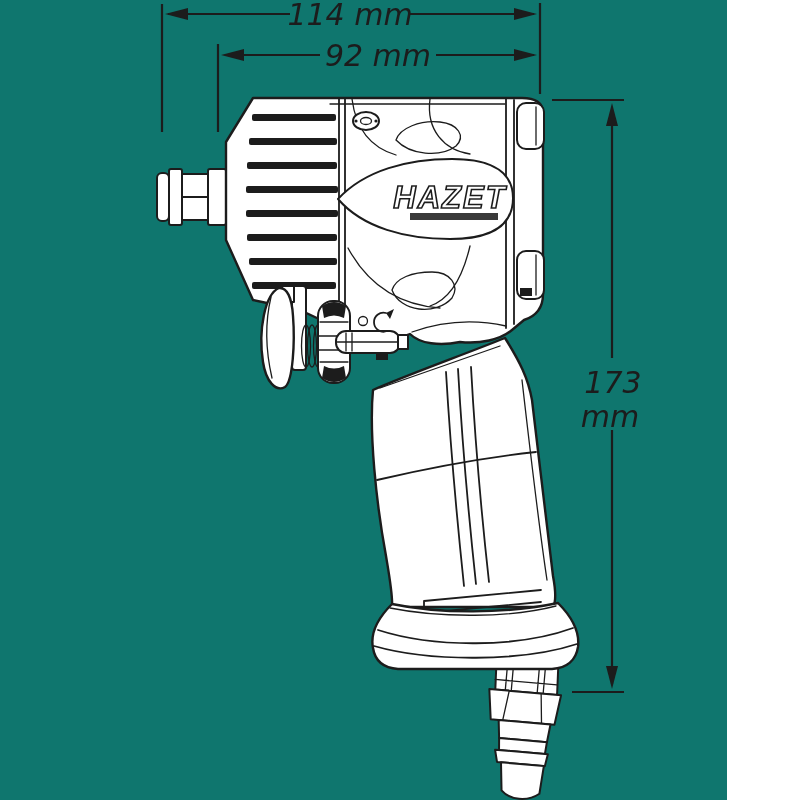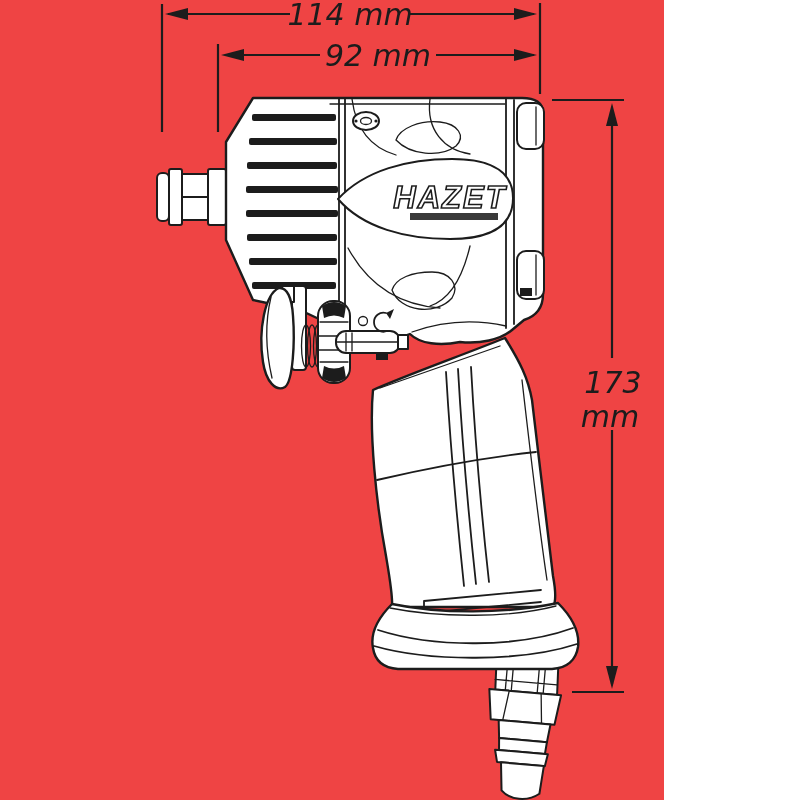--- a/index.html
+++ b/index.html
@@ -1,16 +1,16 @@
 <!DOCTYPE html>
 <html><head>
 <meta charset="utf-8">
 <style>
   html,body{margin:0;padding:0;background:#fff;}
-  .canvas{position:relative;width:664px;height:800px;background:#ef4444;overflow:hidden;
+  .canvas{position:relative;width:727px;height:800px;background:#0f766e;overflow:hidden;
           font-family:"Liberation Sans",sans-serif;}
   svg{position:absolute;left:0;top:0;}
   .o   {fill:#ffffff;stroke:#1c1c1c;stroke-width:2.4;stroke-linejoin:round;}
   .o2  {fill:#ffffff;stroke:#1c1c1c;stroke-width:2;stroke-linejoin:round;}
   .l   {fill:none;stroke:#1c1c1c;stroke-width:1.8;stroke-linecap:round;}
   .thin{fill:none;stroke:#1c1c1c;stroke-width:1.3;stroke-linecap:round;}
   .dim {fill:none;stroke:#1c1c1c;stroke-width:2.2;stroke-linecap:butt;}
   .blk {fill:#1c1c1c;stroke:none;}
   .dim-text{font-family:"DejaVu Sans",sans-serif;font-style:italic;font-size:30px;fill:#1c1c1c;}
   .logo-text{font-family:"Liberation Sans",sans-serif;font-style:italic;font-weight:bold;

